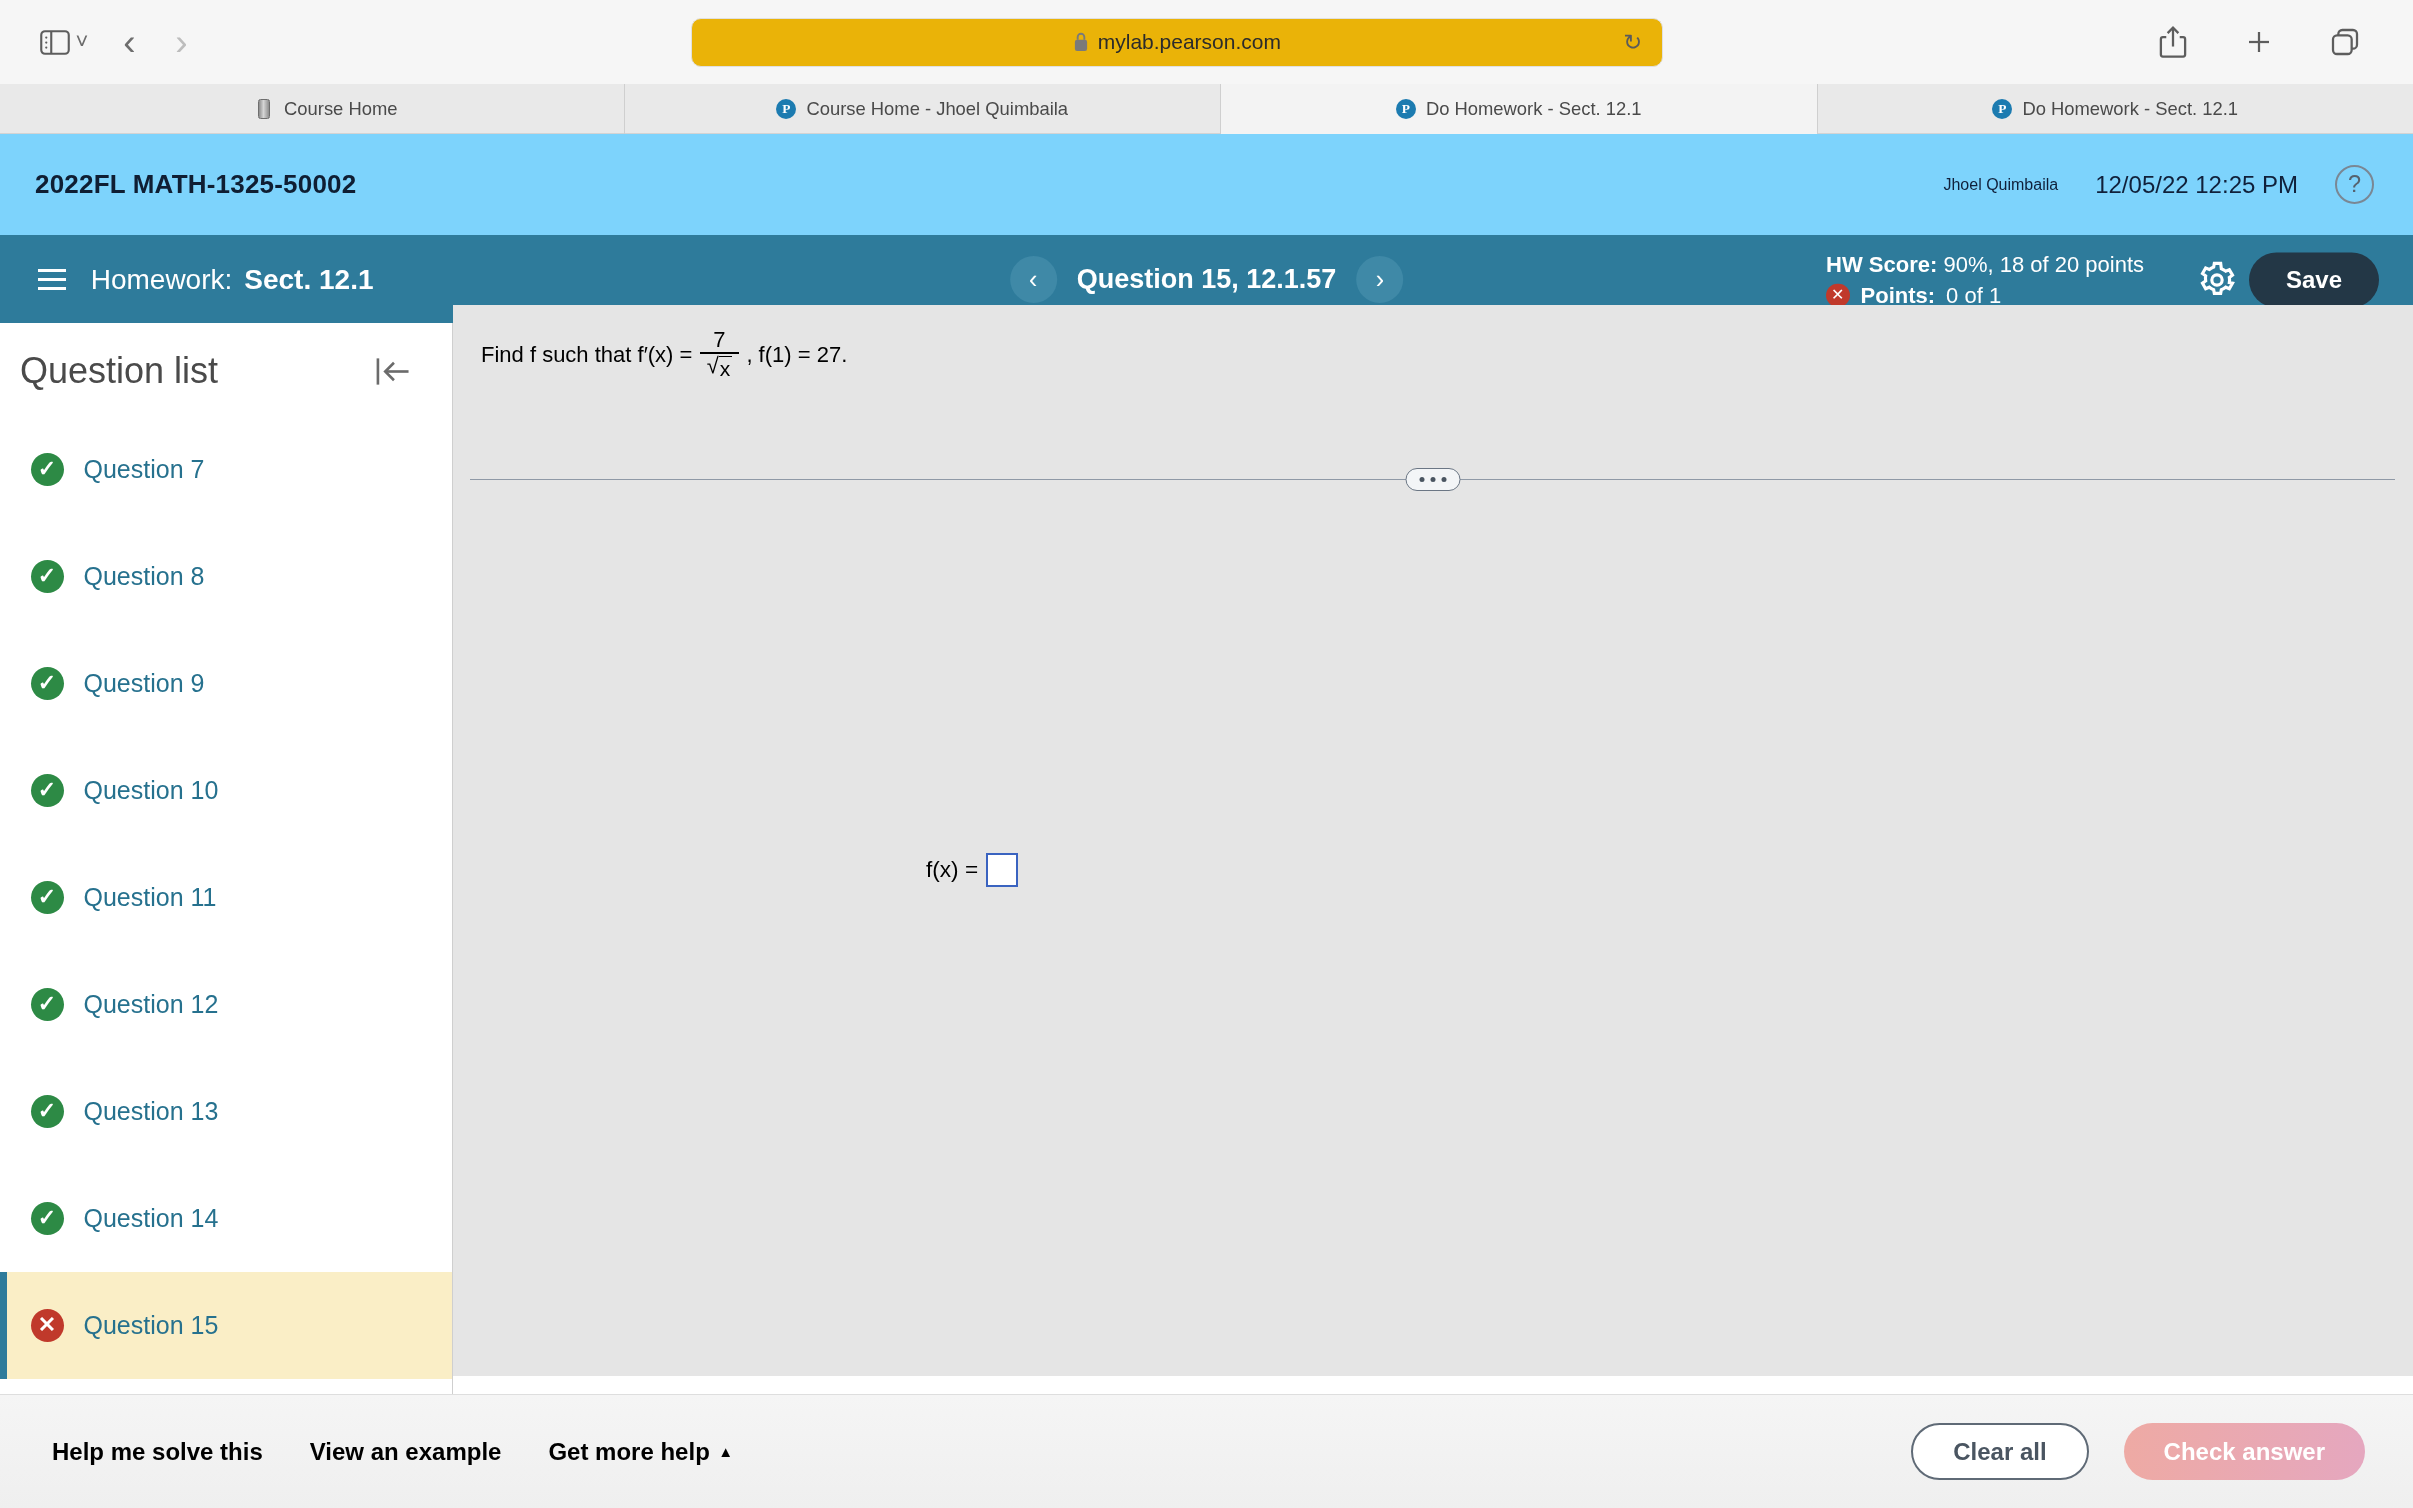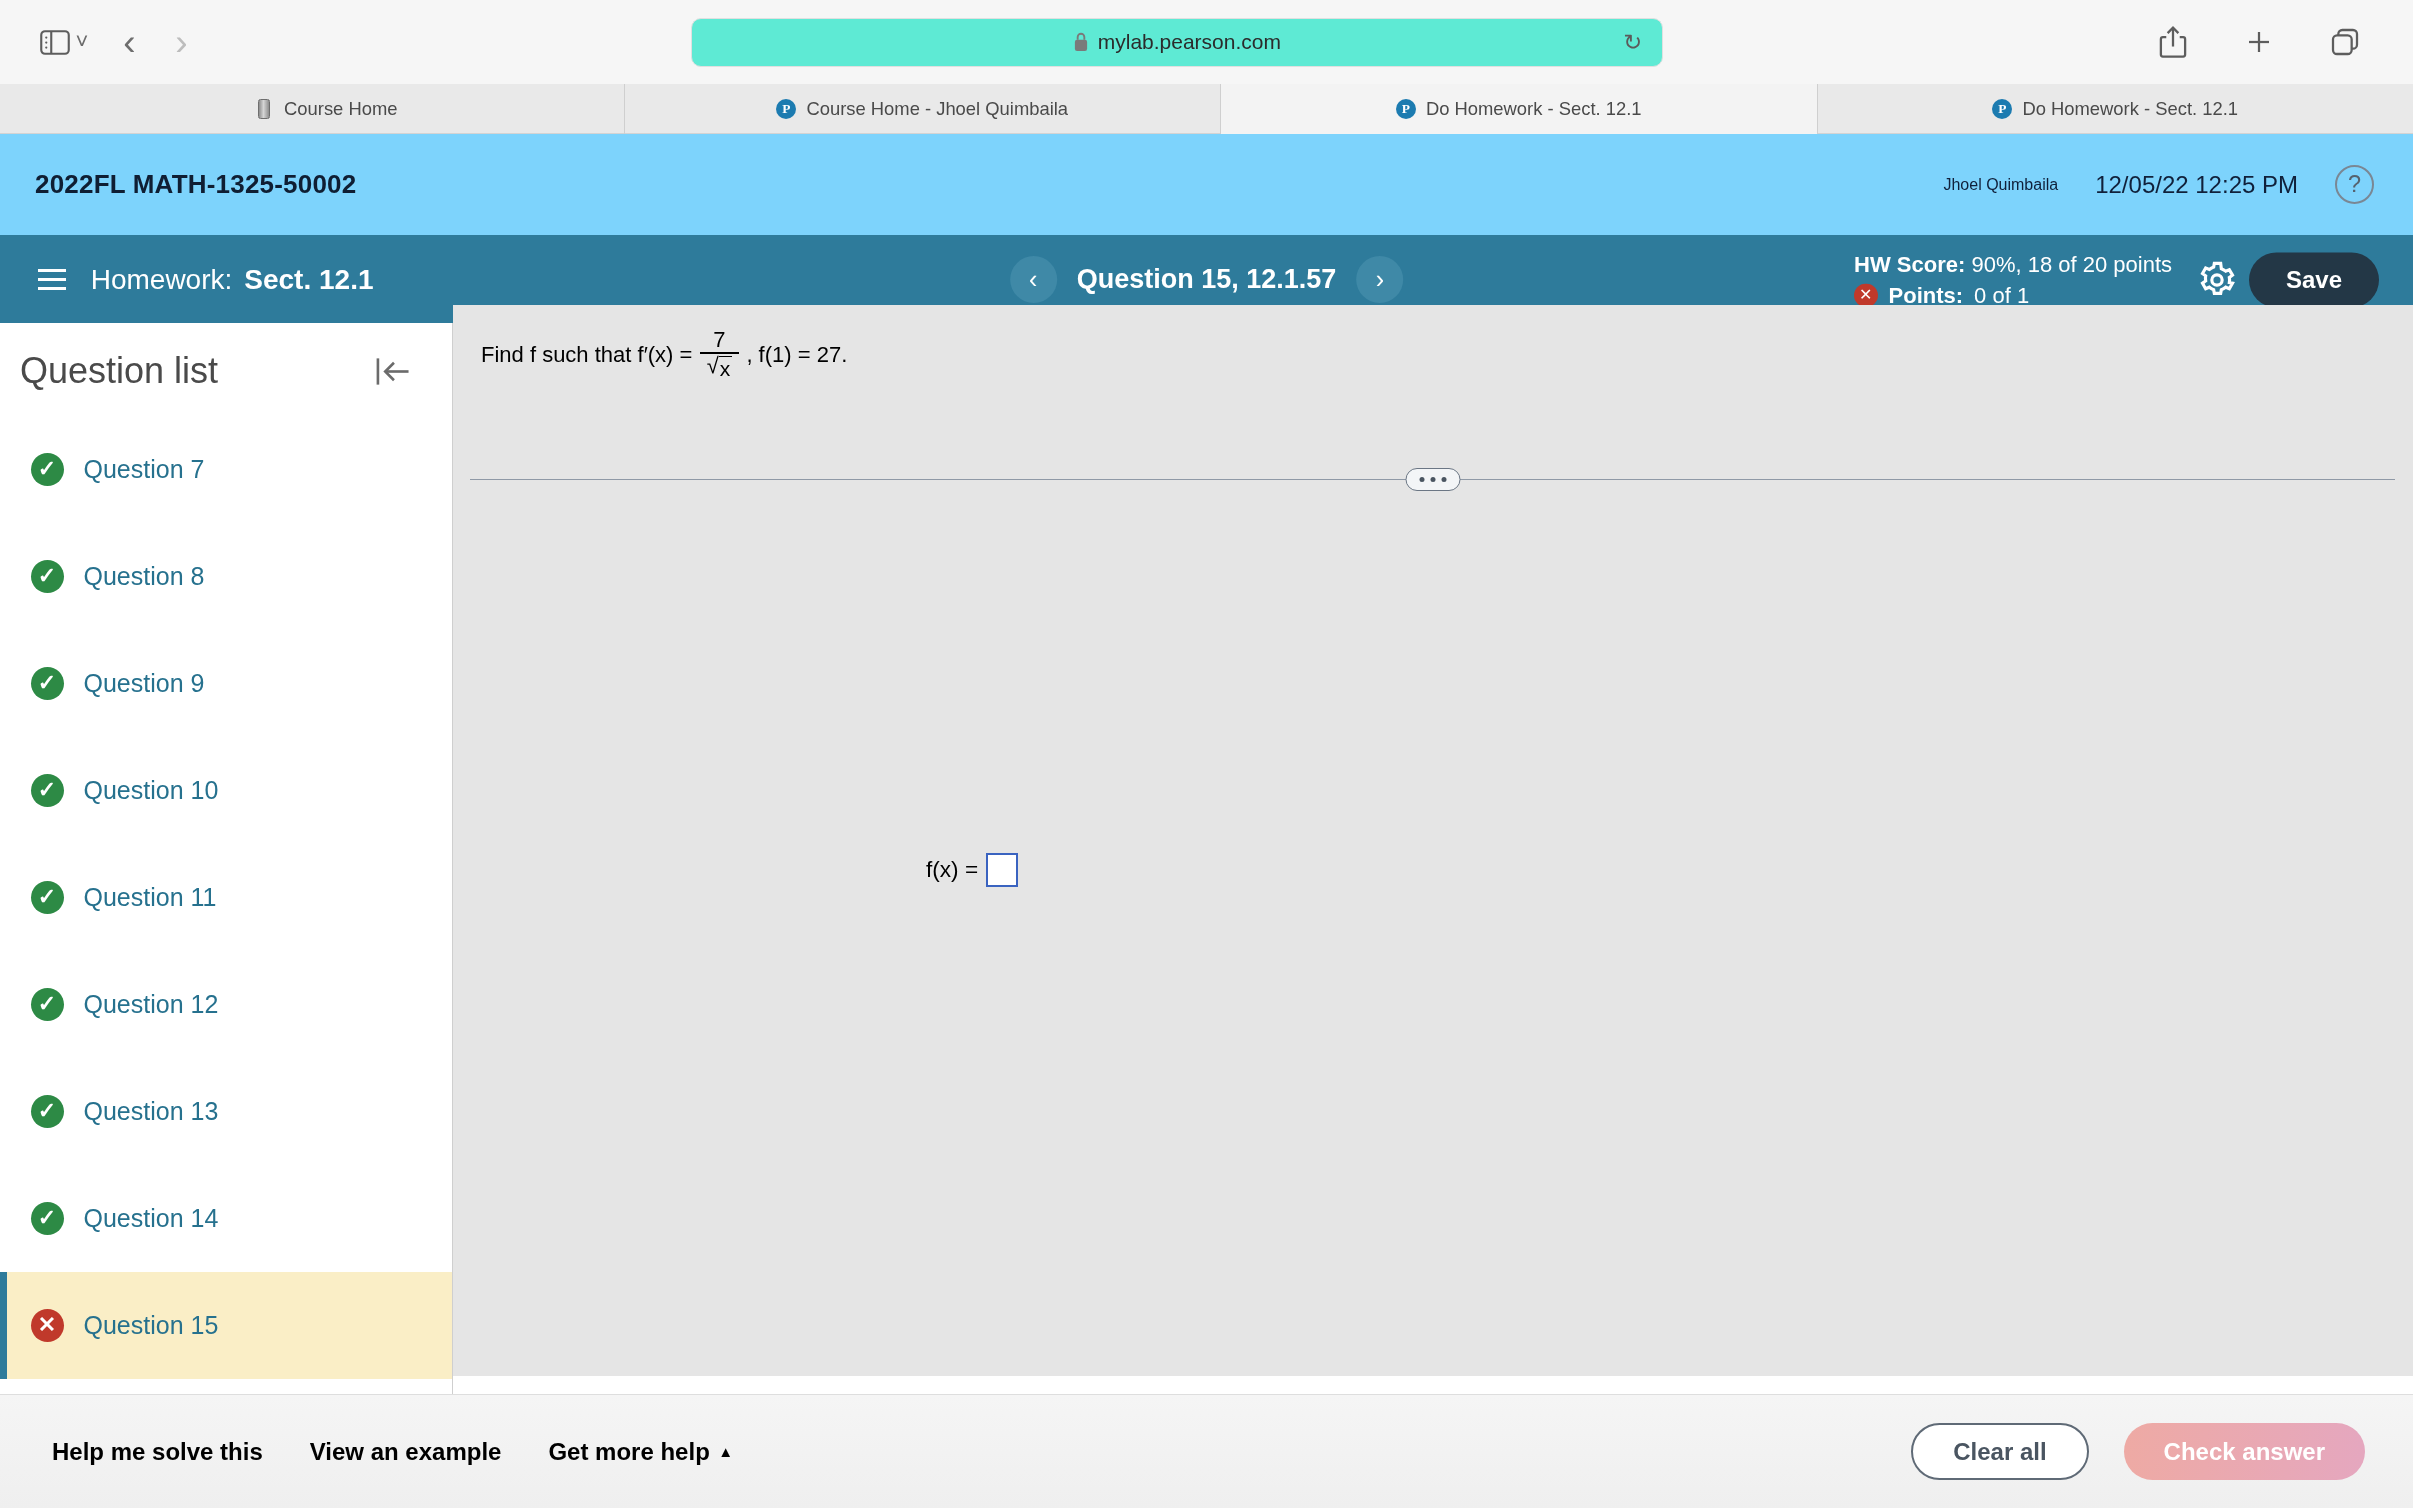--- a/index.html
+++ b/index.html
@@ -29,21 +29,21 @@
   .bt-center { flex: 1; display: flex; align-items: center; justify-content: center; position: relative; }
   .ext-icons { position: absolute; left: 553px; top: 50%; transform: translateY(-50%); display: flex; gap: 22px; align-items: center; }
   .grammarly {
     width: 35px; height: 35px; border-radius: 50%;
     background: #3ec480; color: #fff; display: flex; align-items: center;
     justify-content: center; font-size: 23.5px; font-weight: bold;
     font-family: "Liberation Serif", serif;
   }
   .shield-ext { width: 25px; height: 35px; }
   .urlbar {
-    width: 972px; height: 49px; background: #5eead4; border: 1.3px solid #e0e0e0;
+    width: 972px; height: 49px; background: #eab308; border: 1.3px solid #e0e0e0;
     border-radius: 10px; display: flex; align-items: center; justify-content: center;
     position: relative;
   }
   .urlbar .lock { margin-right: 8.4px; display: flex; align-items: center; }
   .urlbar .url-text { font-size: 21px; color: #2b2b2b; }
   .reload { position: absolute; right: 20px; top: 50%; transform: translateY(-50%);
             font-size: 22.6px; color: #5b5b5b; }
   .bt-right { display: flex; align-items: center; gap: 34px; padding-right: 42px; }
 
   
@@ -98,21 +98,21 @@
   .hw-title { font-size: 28px; margin-left: 11.7px; font-weight: 400; }
   .hw-title b { font-weight: bold; margin-left: 12px; }
   .qnav { position: absolute; left: 50%; transform: translateX(-50%);
           display: flex; align-items: center; gap: 20px; }
   .qnav-btn {
     width: 47px; height: 47px; border-radius: 50%; background: #3f89a7;
     display: flex; align-items: center; justify-content: center;
     color: #fff; font-size: 25px; font-weight: 300; line-height: 1;
   }
   .qnav-label { font-size: 27px; font-weight: bold; white-space: nowrap; }
-  .hw-score-block { position: absolute; right: 241px; top: 50%; transform: translateY(-50%); margin-left: 20px; }
+  .hw-score-block { position: absolute; right: 269px; top: 50%; transform: translateY(-50%); margin-left: 20px; }
   .hw-score-line { font-size: 22px; white-space: nowrap; line-height: 1.42; }
   .hw-score-line b { font-weight: bold; }
   .pts-line { display: flex; align-items: center; gap: 11px; font-size: 22px; line-height: 1.42; }
   .x-badge {
     width: 23.5px; height: 23.5px; border-radius: 50%; background: #c0392b;
     display: flex; align-items: center; justify-content: center;
     font-size: 16px; color: #fff; flex: none;
   }
   .gear-btn { position: absolute; right: 176px; top: 50%; transform: translateY(-50%);
               width: 40px; height: 40px; }

